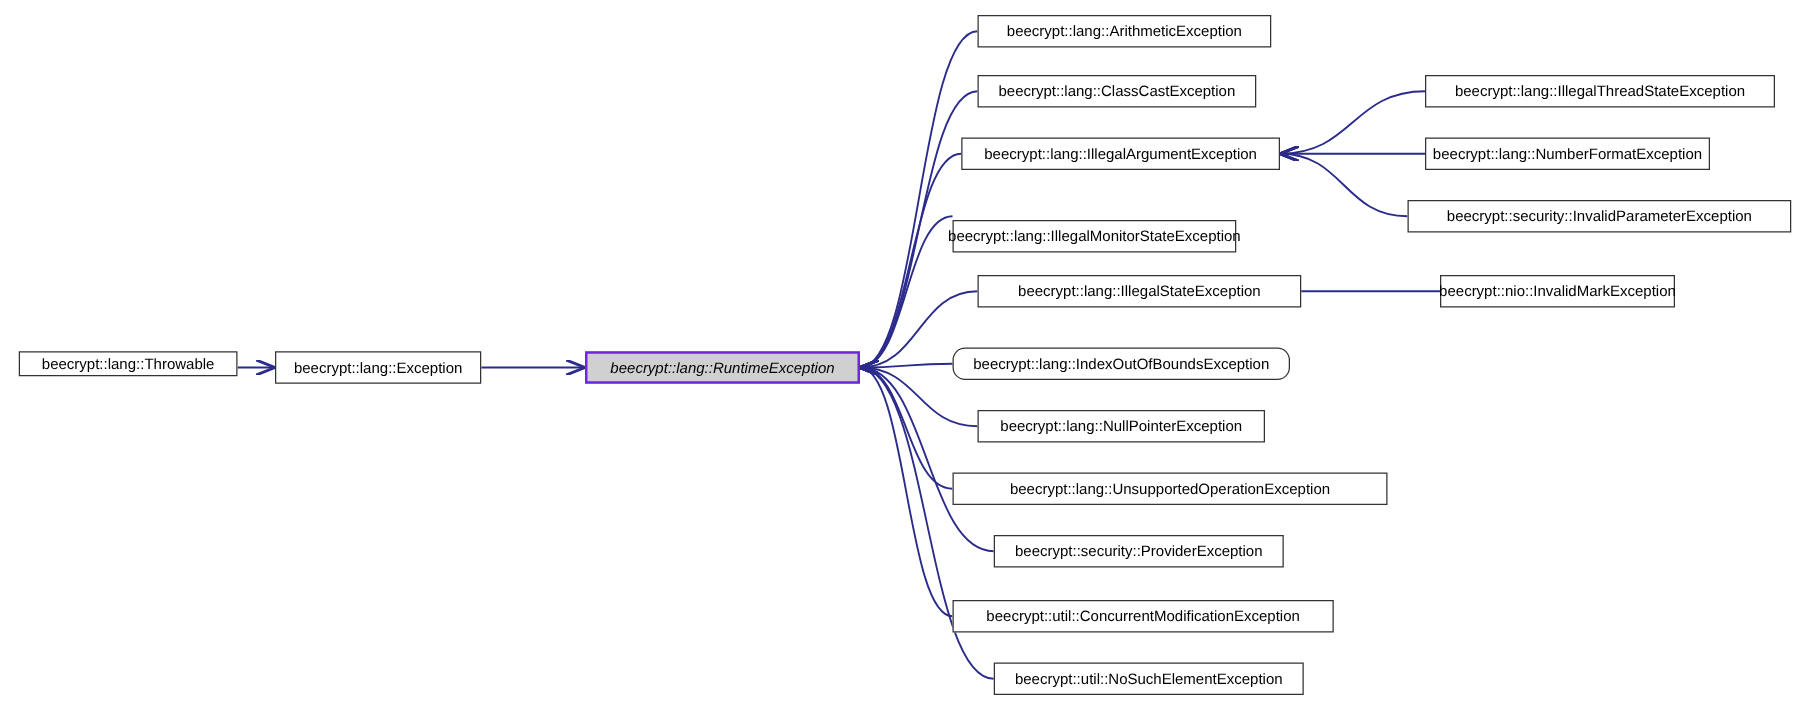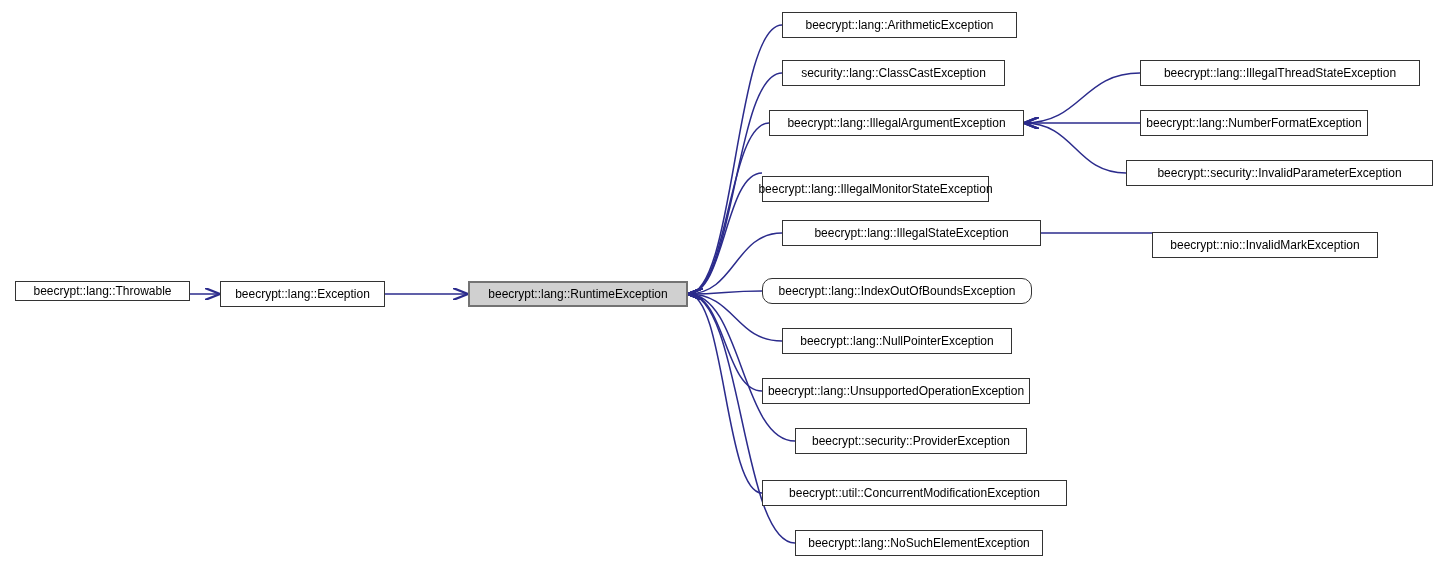--- a/index.html
+++ b/index.html
@@ -24,21 +24,22 @@
       padding: 0 8px;
       font-size: 12px;
       color: #000;
       white-space: nowrap;
       display: flex;
       align-items: center;
       justify-content: center;
     }
     .node.highlighted {
       background: #d0d0d0;
-      border: 2px solid #737373;
+      border: 2px solid #6d28d9;
+      font-style: italic;
     }
     svg.arrows {
       position: absolute;
       top: 0;
       left: 0;
       width: 1451px;
       height: 573px;
       pointer-events: none;
     }
   </style>
@@ -71,28 +72,28 @@
       <path d="M 1140 73 C 1082 73, 1082 123, 1024 123" stroke="#2b2b8c" stroke-width="1.5" fill="none" marker-end="url(#arrowhead-open)"></path>
       <path d="M 1140 123 C 1082 123, 1082 123, 1024 123" stroke="#2b2b8c" stroke-width="1.5" fill="none" marker-end="url(#arrowhead-open)"></path>
       <path d="M 1126 173 C 1075 173, 1075 123, 1024 123" stroke="#2b2b8c" stroke-width="1.5" fill="none" marker-end="url(#arrowhead-open)"></path>
       <path d="M 1152 233 C 1088 233, 1088 233, 1024 233" stroke="#2b2b8c" stroke-width="1.5" fill="none" marker-end="url(#arrowhead-open)"></path>
     </svg>
   <div id="nodes-container">
       <div class="node" style="left: 15px; top: 281px; width: 175px; height: 20px;">beecrypt::lang::Throwable</div>
       <div class="node" style="left: 220px; top: 281px; width: 165px; height: 26px;">beecrypt::lang::Exception</div>
       <div class="node highlighted" style="left: 468px; top: 281px; width: 220px; height: 26px;">beecrypt::lang::RuntimeException</div>
       <div class="node" style="left: 782px; top: 12px; width: 235px; height: 26px;">beecrypt::lang::ArithmeticException</div>
-      <div class="node" style="left: 782px; top: 60px; width: 223px; height: 26px;">security::lang::ClassCastException</div>
+      <div class="node" style="left: 782px; top: 60px; width: 223px; height: 26px;">beecrypt::lang::ClassCastException</div>
       <div class="node" style="left: 769px; top: 110px; width: 255px; height: 26px;">beecrypt::lang::IllegalArgumentException</div>
       <div class="node" style="left: 762px; top: 176px; width: 227px; height: 26px;">beecrypt::lang::IllegalMonitorStateException</div>
       <div class="node" style="left: 782px; top: 220px; width: 259px; height: 26px;">beecrypt::lang::IllegalStateException</div>
       <div class="node" style="left: 762px; top: 278px; width: 270px; height: 26px; border-radius: 10px;">beecrypt::lang::IndexOutOfBoundsException</div>
       <div class="node" style="left: 782px; top: 328px; width: 230px; height: 26px;">beecrypt::lang::NullPointerException</div>
-      <div class="node" style="left: 762px; top: 378px; width: 268px; height: 26px;">beecrypt::lang::UnsupportedOperationException</div>
+      <div class="node" style="left: 762px; top: 378px; width: 348px; height: 26px;">beecrypt::lang::UnsupportedOperationException</div>
       <div class="node" style="left: 795px; top: 428px; width: 232px; height: 26px;">beecrypt::security::ProviderException</div>
       <div class="node" style="left: 762px; top: 480px; width: 305px; height: 26px;">beecrypt::util::ConcurrentModificationException</div>
-      <div class="node" style="left: 795px; top: 530px; width: 248px; height: 26px;">beecrypt::lang::NoSuchElementException</div>
+      <div class="node" style="left: 795px; top: 530px; width: 248px; height: 26px;">beecrypt::util::NoSuchElementException</div>
       <div class="node" style="left: 1140px; top: 60px; width: 280px; height: 26px; text-align: right;">beecrypt::lang::IllegalThreadStateException</div>
       <div class="node" style="left: 1140px; top: 110px; width: 228px; height: 26px;">beecrypt::lang::NumberFormatException</div>
       <div class="node" style="left: 1126px; top: 160px; width: 307px; height: 26px;">beecrypt::security::InvalidParameterException</div>
-      <div class="node" style="left: 1152px; top: 232px; width: 226px; height: 26px; text-align: center;">beecrypt::nio::InvalidMarkException</div>
+      <div class="node" style="left: 1152px; top: 220px; width: 188px; height: 26px; text-align: center;">beecrypt::nio::InvalidMarkException</div>
     </div>
 </div>
 
 </body></html>

